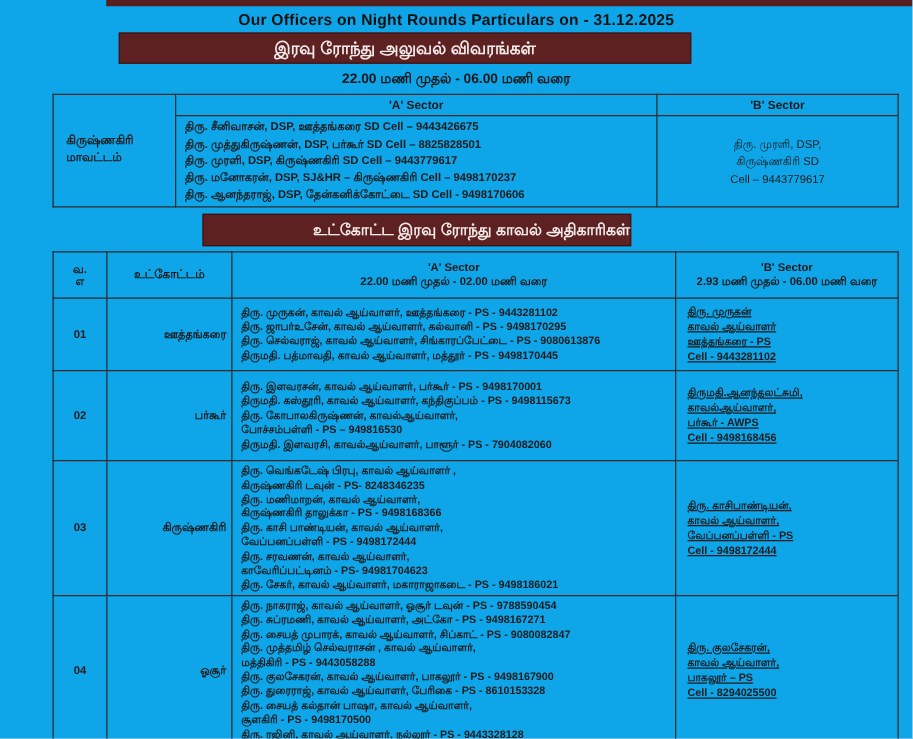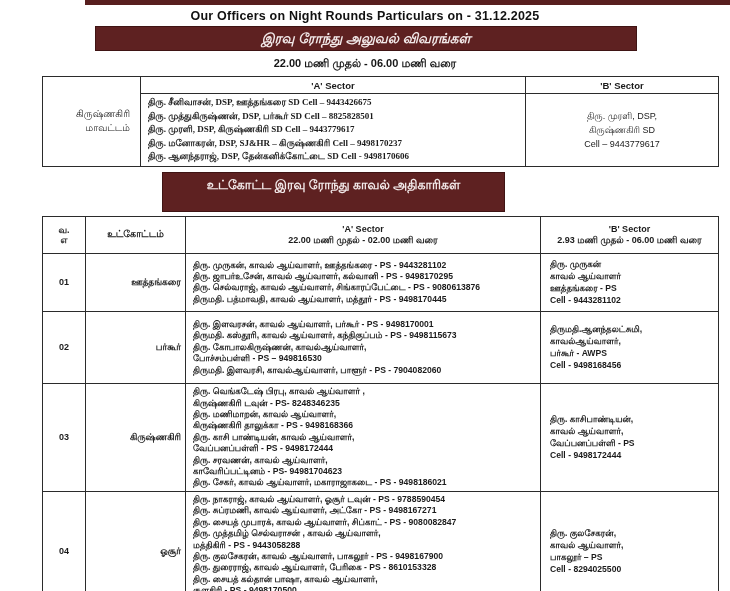--- a/index.html
+++ b/index.html
@@ -1,19 +1,19 @@
 <!DOCTYPE html>
 <html><head>
 <meta charset="utf-8">
 <style>
   html,body{margin:0;padding:0;background:#e9e9e9;}
   .page{
     position:relative;
     width:730px;height:591px;
-    background:#ffffff;
+    background:#0ea5e9;
     overflow:hidden;
     font-family:"Liberation Sans","DejaVu Sans",sans-serif;
     color:#1b1b1b;
   }
   .topbar{
     margin-left:85px;height:5px;background:#581f1f;
   }
   .doc-title{
     margin-top:4px;
     text-align:center;
@@ -21,49 +21,49 @@
     letter-spacing:.2px;
   }
   .banner{
     background:#5e2121;color:#f3eaea;
     font-weight:bold;text-align:center;
     border:1px solid #3f1414;
     box-sizing:border-box;
   }
   .banner1{
     margin-left:95px;margin-top:3px;
-    width:542px;height:25px;line-height:24px;font-size:13.5px;font-style:italic;
+    width:458px;height:25px;line-height:24px;font-size:13.5px;
   }
   .time-range{
     margin-top:6px;text-align:center;
     font-size:11px;font-weight:bold;color:#161616;
   }
   table{border-collapse:collapse;table-layout:fixed;}
   td{border:1.6px solid #2b2b2b;box-sizing:border-box;vertical-align:middle;}
   .t1{
     margin-left:42px;margin-top:5px;width:676px;
   }
   .t1 .th{
     height:17px;text-align:center;font-size:9.5px;font-weight:bold;padding:0;
   }
   .t1 .district{
-    text-align:right;font-size:9.5px;font-weight:normal;
+    text-align:left;font-size:9.5px;font-weight:bold;
     padding:0 10px;line-height:14px;
   }
   .t1 .alines{
     height:71px;padding:2px 4px 2px 7px;
-    font-size:9px;font-weight:bold;line-height:13.6px;font-family:Liberation Serif, serif;
+    font-size:9px;font-weight:bold;line-height:13.6px;
   }
   .t1 .blines{
     text-align:center;font-size:9px;font-weight:normal;line-height:14px;
     padding:2px 4px;
   }
   .banner2{
     margin-left:162px;margin-top:5px;
-    width:343px;height:40px;line-height:25px;font-size:12.5px;
+    width:343px;height:26px;line-height:25px;font-size:12.5px;text-align:right;
   }
   .t2{
     margin-left:42px;margin-top:4px;width:676px;
   }
   .t2 tr.head td{
     height:37px;text-align:center;font-weight:bold;padding:1px 2px;
   }
   .t2 .serial-h{font-size:9px;line-height:10px;}
   .t2 .subdiv-h{font-size:9.5px;}
   .t2 .sect-h{font-size:9px;line-height:11px;}
@@ -74,20 +74,21 @@
     text-align:right;font-size:9px;font-weight:bold;padding:0 4px;font-family:Liberation Mono, monospace;
   }
   .t2 .acell{
     padding:2px 3px 2px 7px;
     font-size:8.6px;font-weight:bold;line-height:11.4px;
   }
   .t2 .bcell{
     padding:2px 3px 2px 9px;
     font-size:8.6px;font-weight:bold;line-height:12px;
     vertical-align:middle;
+    text-decoration:underline;
   }
   .r1{height:58px;} .r2{height:72px;} .r3{height:108px;} .r4{height:114px;}
 </style>
 </head>
 <body>
 
 <div class="page">
 
   <div class="topbar"></div>
 

